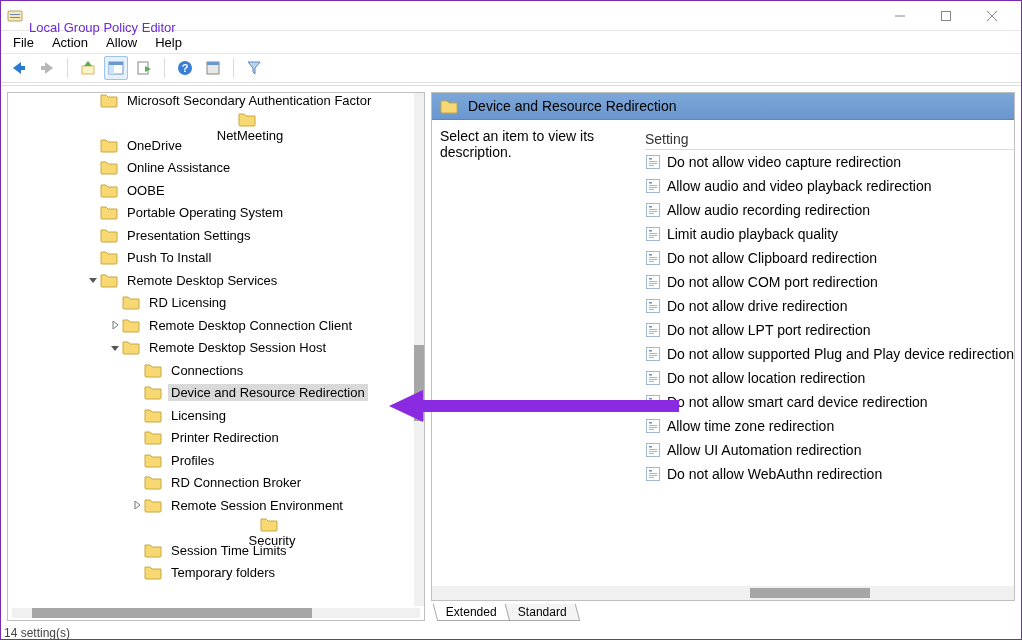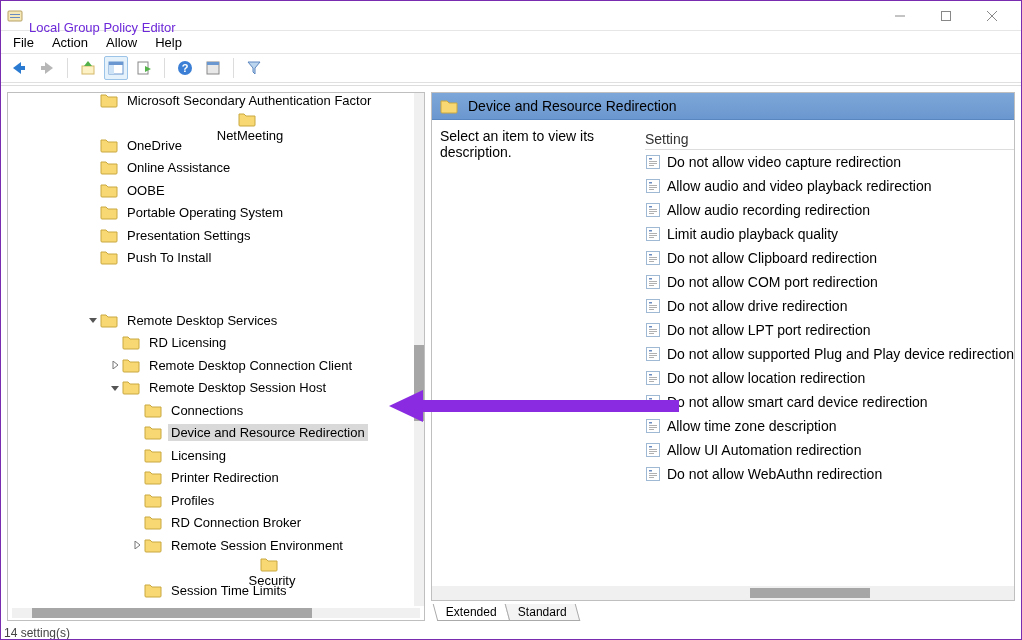--- a/index.html
+++ b/index.html
@@ -273,21 +273,21 @@
           </svg>
           <span class="lbl">Presentation Settings</span>
         </div>
         <div class="trow" style="padding-left: 78px;">
           <span class="chevron"></span>
           <svg class="fldr" width="18" height="15" viewBox="0 0 18 15">
             <path d="M1 2 h5 l2 2 h9 v9 a1 1 0 0 1 -1 1 H2 a1 1 0 0 1 -1 -1 Z" fill="#f8d873" stroke="#c9a840"></path>
           </svg>
           <span class="lbl">Push To Install</span>
         </div>
-        <div class="trow" style="padding-left: 78px; margin-top: 40px;">
+        <div class="trow" style="padding-left: 78px;">
           <span class="chevron">
             <svg width="8" height="8" viewBox="0 0 8 8">
               <polygon points="0,2 8,2 4,7" fill="#555"></polygon>
             </svg>
           </span>
           <svg class="fldr" width="18" height="15" viewBox="0 0 18 15">
             <path d="M1 2 h5 l2 2 h9 v9 a1 1 0 0 1 -1 1 H2 a1 1 0 0 1 -1 -1 Z" fill="#f8d873" stroke="#c9a840"></path>
           </svg>
           <span class="lbl">Remote Desktop Services</span>
         </div>
@@ -527,21 +527,21 @@
                 <span>Do not allow smart card device redirection</span>
               </div>
               <div class="lirow">
                 <svg class="sicn" width="16" height="16" viewBox="0 0 16 16">
                   <rect x="1.5" y="1.5" width="13" height="13" fill="#fff" stroke="#9fb8d4"></rect>
                   <rect x="4" y="4" width="3" height="1.5" fill="#6a8bc2"></rect>
                   <rect x="4" y="7" width="8" height="1" fill="#b0b0b0"></rect>
                   <rect x="4" y="9" width="8" height="1" fill="#b0b0b0"></rect>
                   <rect x="4" y="11" width="5" height="1" fill="#b0b0b0"></rect>
                 </svg>
-                <span>Allow time zone description</span>
+                <span>Allow time zone redirection</span>
               </div>
               <div class="lirow">
                 <svg class="sicn" width="16" height="16" viewBox="0 0 16 16">
                   <rect x="1.5" y="1.5" width="13" height="13" fill="#fff" stroke="#9fb8d4"></rect>
                   <rect x="4" y="4" width="3" height="1.5" fill="#6a8bc2"></rect>
                   <rect x="4" y="7" width="8" height="1" fill="#b0b0b0"></rect>
                   <rect x="4" y="9" width="8" height="1" fill="#b0b0b0"></rect>
                   <rect x="4" y="11" width="5" height="1" fill="#b0b0b0"></rect>
                 </svg>
                 <span>Allow UI Automation redirection</span>

